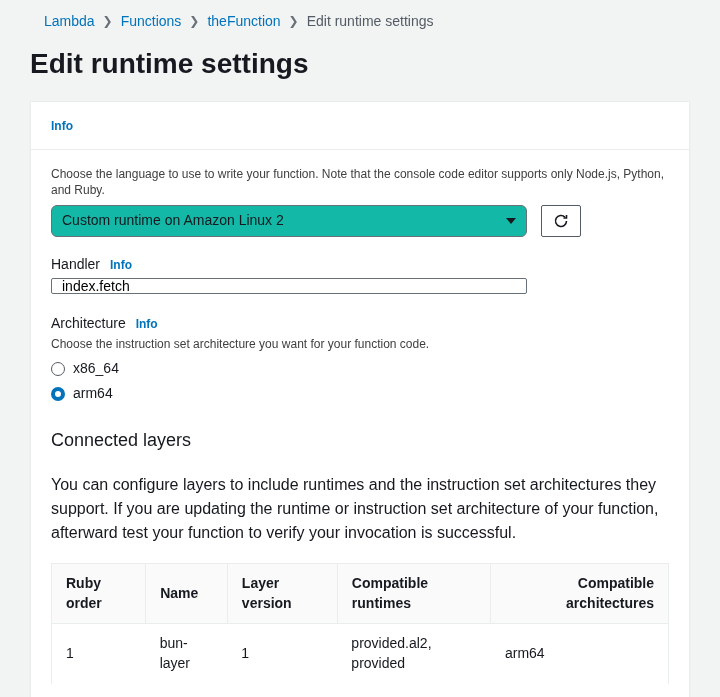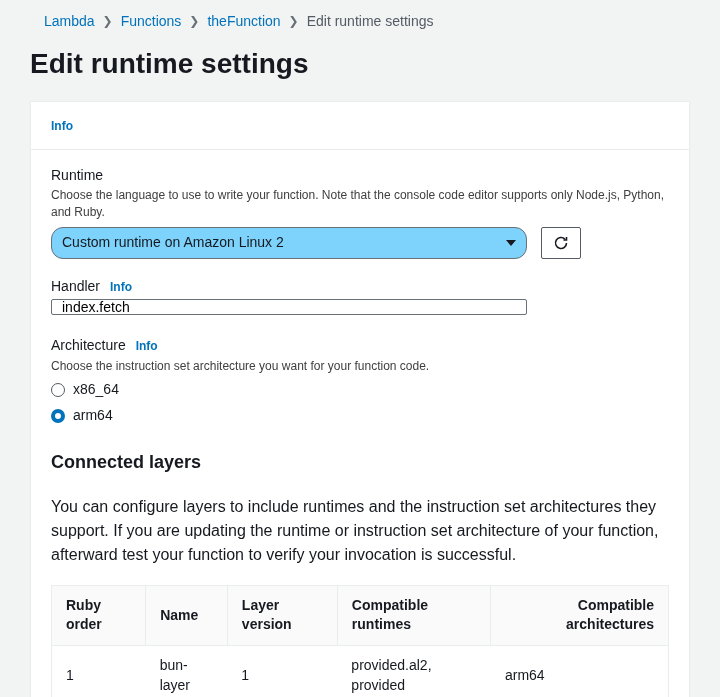--- a/index.html
+++ b/index.html
@@ -79,22 +79,22 @@
   }
   .select-row {
     display: flex;
     gap: 14px;
     align-items: stretch;
   }
   .select-box {
     width: 476px;
     height: 32px;
     border: 1px solid #687078;
-    border-radius: 12px;
-    background: #7dd3fc;
+    border-radius: 6px;
+    background: #14b8a6;
     padding: 0 28px 0 10px;
     position: relative;
     display: flex;
     align-items: center;
     cursor: pointer;
     font-size: 14px;
   }
   .select-box .caret {
     position: absolute;
     right: 10px;
@@ -139,21 +139,21 @@
     display: inline-block;
     position: relative;
   }
   .radio.checked {
     border-color: #0073bb;
     border-width: 4px;
     width: 14px; height: 14px;
   }
   .subheading {
     font-size: 18px;
-    font-weight: 700;
+    font-weight: 400;
     margin-top: 24px;
     margin-bottom: 20px;
   }
   .layers-desc {
     font-size: 16px;
     color: #16191f;
     margin-bottom: 18px;
     line-height: 1.5;
   }
   table.layers {
@@ -191,21 +191,20 @@
 
 <h1 class="page-title">Edit runtime settings</h1>
 
 <div class="panel">
   <div class="panel-header">
     <a href="#" class="info-link">Info</a>
   </div>
   <div class="panel-body">
 
     <div class="field-group">
-      <div class="field-label">Runtime</div>
       <div class="field-help">Choose the language to use to write your function. Note that the console code editor supports only Node.js, Python, and Ruby.</div>
       <div class="select-row">
         <div class="select-box">
           <span>Custom runtime on Amazon Linux 2</span>
           <span class="caret"></span>
         </div>
         <button class="icon-btn">
           <svg width="16" height="16" viewBox="0 0 16 16" fill="none" stroke="#16191f" stroke-width="1.6">
             <path d="M13.5 8a5.5 5.5 0 1 1-1.6-3.9"></path>
             <path d="M13.5 2v3h-3" fill="none"></path>

